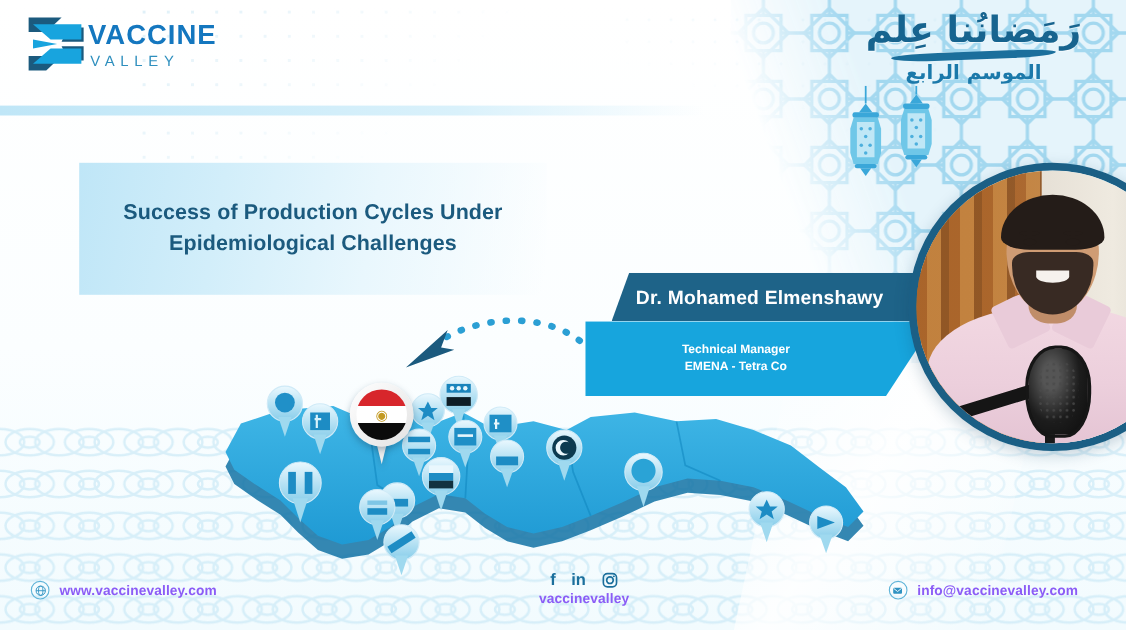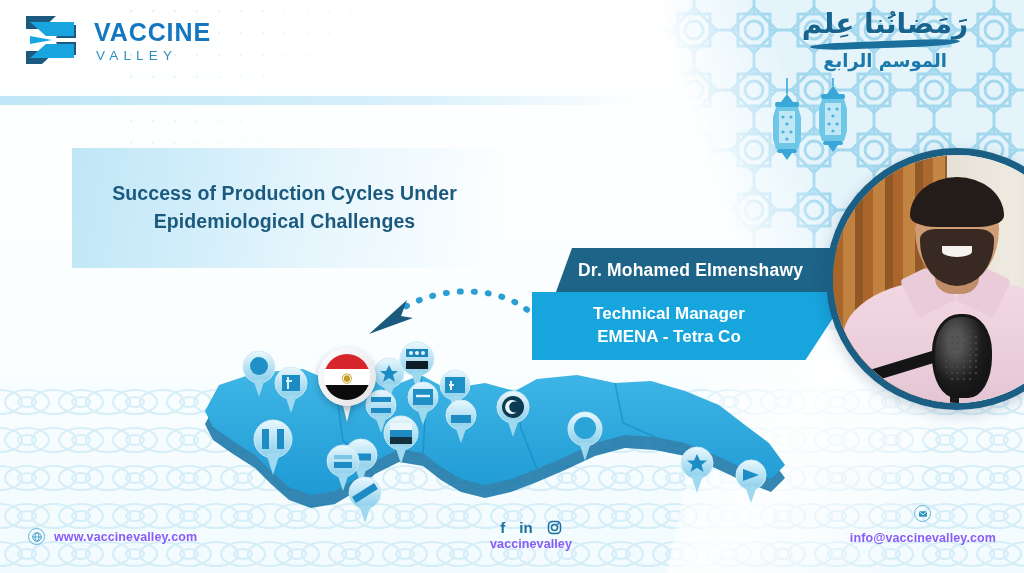--- a/index.html
+++ b/index.html
@@ -70,41 +70,41 @@
   .bg-streak {
     position:absolute; right:95px; bottom:0; width:230px; height:300px;
     background:linear-gradient(115deg, rgba(255,255,255,0) 0%, rgba(255,255,255,.85) 45%, rgba(255,255,255,0) 100%);
     transform:skewX(-12deg);
     pointer-events:none;
   }
 
   
   .logo-wrap {
     position:absolute; left:22px; top:14px;
-    display:flex; align-items:center; gap:14px;
+    display:flex; align-items:center; 
   }
   .logo-mark { width:58px; height:52px; display:block; }
   .logo-text { line-height:1; padding-top:2px; }
   .logo-main {
     font-size:25px; font-weight:bold; letter-spacing:.9px;
     color:#1477bf; display:block;
   }
   .logo-sub {
     font-size:13.5px; font-weight:normal; letter-spacing:5.2px;
     color:#2e8fbe; display:block; margin-top:4px; padding-left:2px;
   }
 
   
   .ramadan {
     position:absolute; right:24px; top:8px;
     width:230px; text-align:center; direction:rtl;
   }
   .ramadan-main {
     font-family:"DejaVu Sans","Liberation Sans",sans-serif;
-    font-size:28px; font-weight:bold; color:#17648f;
+    font-size:33px; font-weight:bold; color:#17648f;
     line-height:1.15; letter-spacing:0px;
     text-shadow:0 1px 0 rgba(255,255,255,.6);
   }
   .ramadan-swoosh {
     width:150px; height:7px; margin:1px auto 2px auto;
     background:#1b6f9c;
     border-radius:50% 50% 46% 46% / 75% 75% 100% 100%;
     transform:rotate(-2.2deg);
   }
   .ramadan-sub {
@@ -170,21 +170,21 @@
     color:#ffffff; font-size:17.5px; font-weight:bold; padding-left:22px; letter-spacing:.2px;
   }
   .banner-role {
     position:absolute; left:0; top:44px; width:318px; height:68px;
     background:#17a5dd;
     clip-path:polygon(0 0, 100% 0, 86% 100%, 0 100%);
     display:flex; flex-direction:column; align-items:center; justify-content:center;
     padding-right:44px;
   }
   .banner-role span {
-    color:#ffffff; font-size:17px; font-weight:bold; line-height:1.35; display:block; text-align:center;
+    color:#ffffff; font-size:11px; font-weight:bold; line-height:1.35; display:block; text-align:center;
   }
 
   
   .photo {
     position:absolute; left:826px; top:148px; width:262px; height:262px;
     border-radius:50%; border:7px solid #1b5f85; overflow:hidden;
     box-shadow:0 4px 14px rgba(20,60,90,.22);
   }
   .photo-inner { position:absolute; inset:0; }
   
@@ -237,22 +237,22 @@
   }
   .ph-mic-stand { position:absolute; left:47%; bottom:-8%; width:4%; height:22%; background:#1a1a1a; }
   .ph-mic-arm { position:absolute; left:6%; bottom:12%; width:42%; height:5%; background:#151515; transform:rotate(-17deg); border-radius:3px; }
 
   
   .footer-left {
     position:absolute; left:28px; bottom:28px;
     display:flex; align-items:center; gap:9px;
   }
   .footer-right {
-    position:absolute; right:28px; bottom:28px;
-    display:flex; align-items:center; gap:9px;flex-direction:column;
+    position:absolute; right:44px; bottom:28px;
+    display:flex; align-items:center; gap:9px;
   }
   .footer-txt { color:#8b5cf6; font-size:12.5px; font-weight:bold; letter-spacing:.1px; }
   .circ-icon {
     width:17px; height:17px; border-radius:50%; border:1.6px solid #5fb4d8;
     display:flex; align-items:center; justify-content:center; color:#2f93c2; flex:0 0 auto;
   }
   .circ-icon svg { width:10px; height:10px; display:block; }
 
   .footer-center {
     position:absolute; left:476px; bottom:22px; width:110px;

